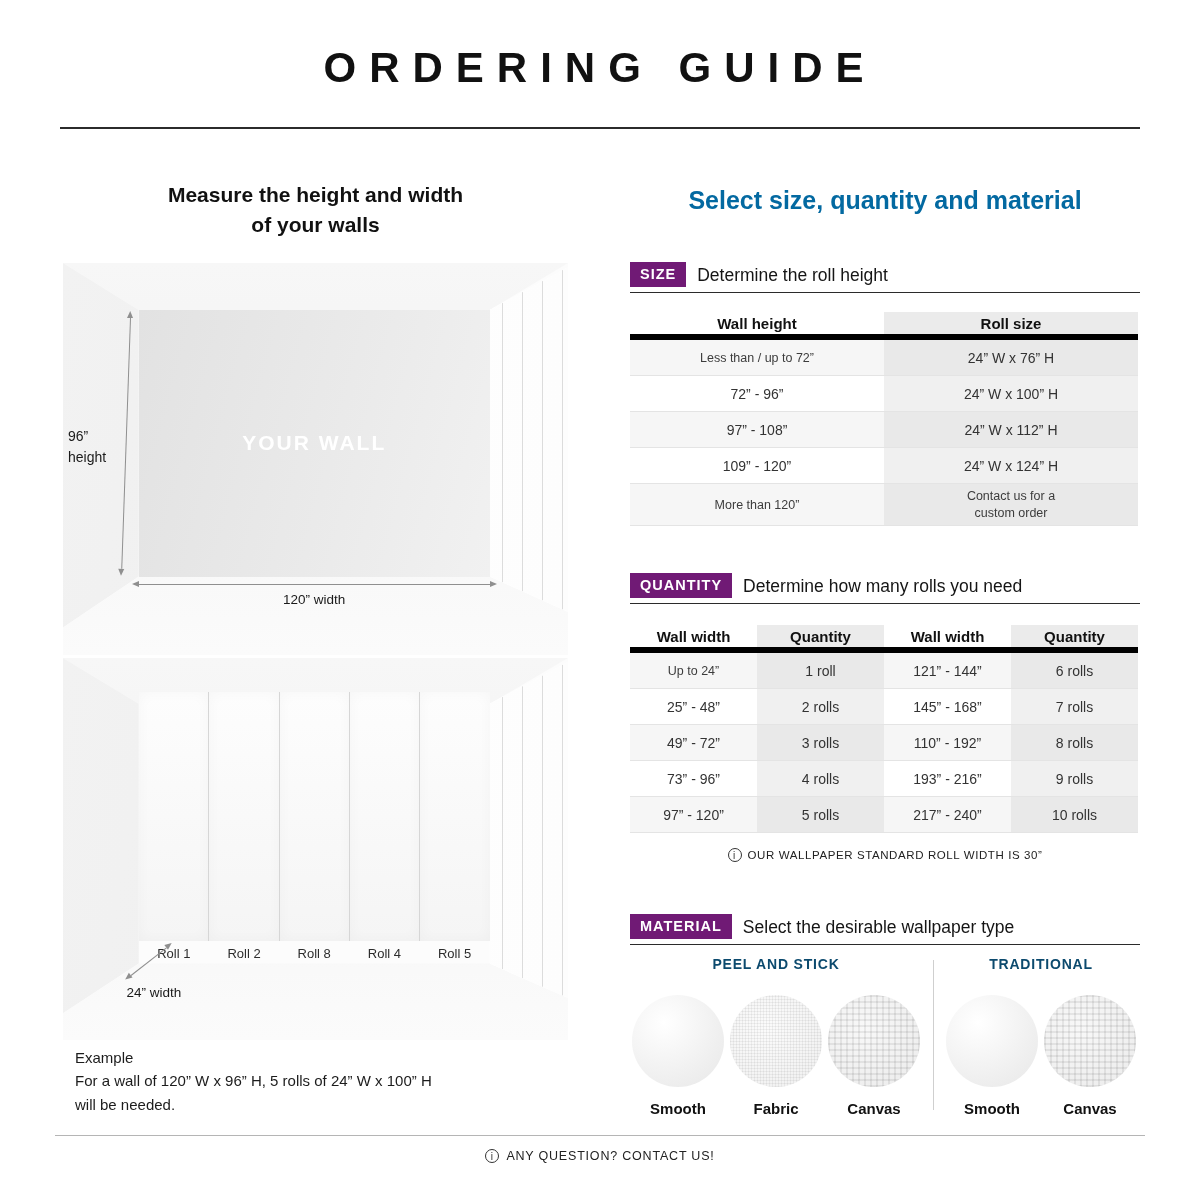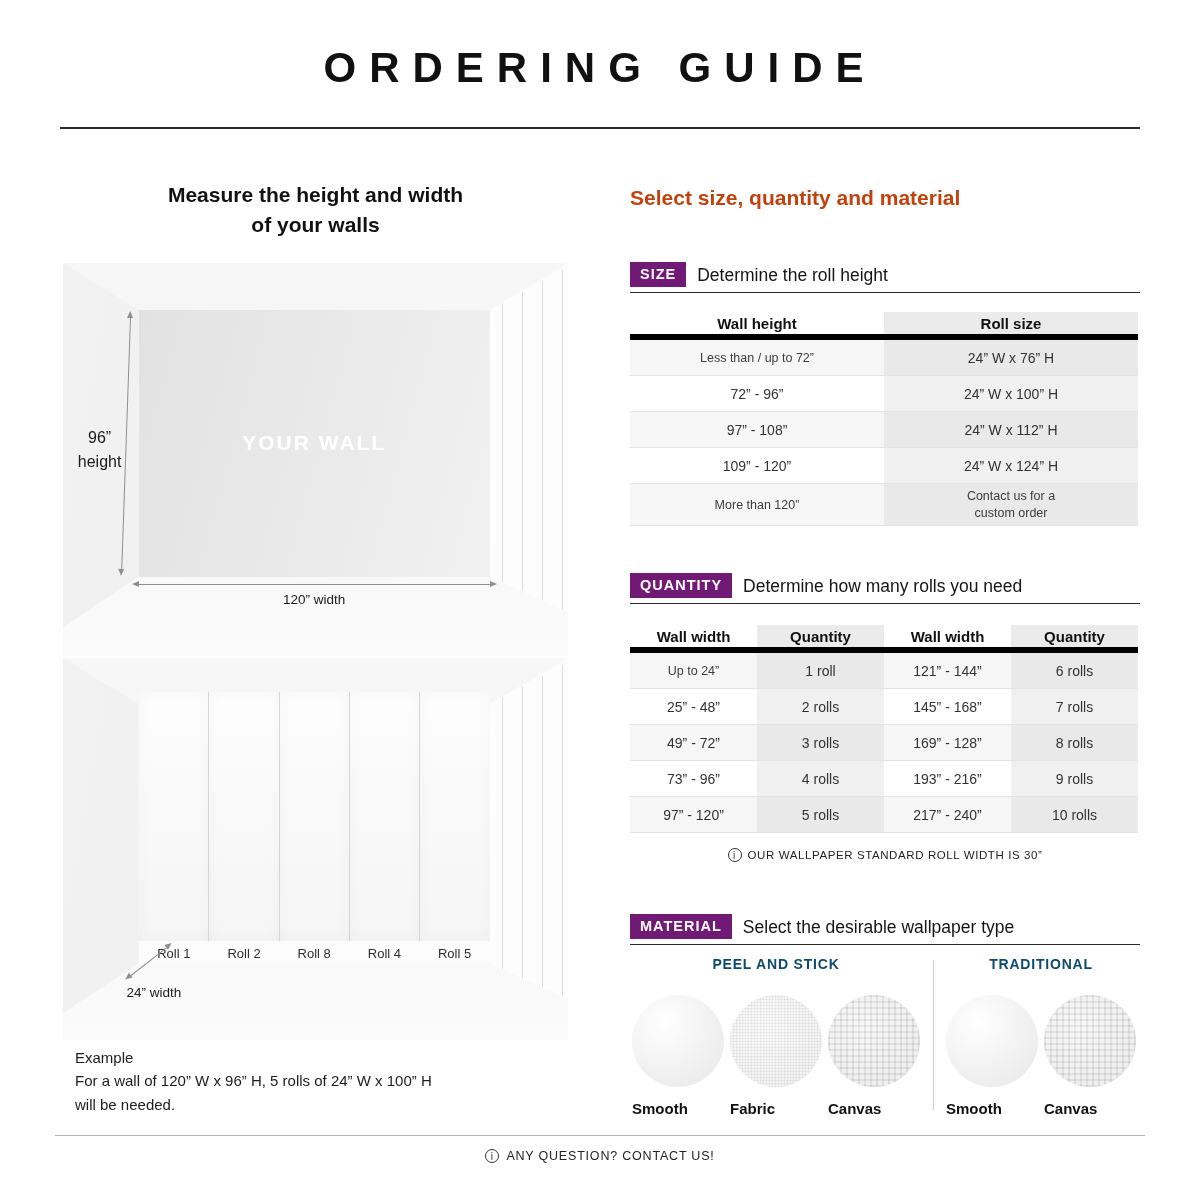--- a/index.html
+++ b/index.html
@@ -8,22 +8,22 @@
   .page { position:relative; width:1200px; height:1200px; overflow:hidden; background:#fff; }
 
   
   .title { position:absolute; top:44px; left:0; width:100%; text-align:center;
            font-size:42px; font-weight:600; letter-spacing:13px; color:#111; }
   .title-rule { position:absolute; top:127px; left:60px; width:1080px; border-top:2px solid #2b2b2b; }
 
   
   .left-heading { position:absolute; top:180px; left:63px; width:505px; text-align:center;
                   font-size:21px; font-weight:600; line-height:1.45; color:#111; }
-  .right-heading { position:absolute; top:186px; left:630px; width:510px; text-align:left;
-                   font-size:21px; font-weight:600; color:#c2410c; }
+  .right-heading { position:absolute; top:186px; left:630px; width:510px; text-align:center;
+                   font-size:25px; font-weight:600; color:#0369a1; }
 
   
   .room { position:absolute; left:63px; width:505px; background:#fcfcfc; overflow:hidden; }
   #room1 { top:263px; height:392px; }
   #room2 { top:658px; height:382px; }
   .rm-part { position:absolute; inset:0; }
   .rm-ceiling  { clip-path:polygon(0 0, 100% 0, 84.5% 12%, 15% 12%);
                  background:linear-gradient(#f7f7f7,#eeeeee); }
   .rm-leftwall { clip-path:polygon(0 0, 15% 12%, 15% 80%, 0 93%);
                  background:linear-gradient(100deg,#f2f2f2,#ececec); }
@@ -44,22 +44,22 @@
   .dim::before,.dim::after { content:""; position:absolute; width:0; height:0; }
   .dim-v { width:1px; left:13.2%; top:14%; height:64%; transform:rotate(2deg); transform-origin:top center; }
   .dim-v::before { top:-7px; left:-3px; border-left:3.5px solid transparent; border-right:3.5px solid transparent; border-bottom:7px solid #8f8f8f; }
   .dim-v::after  { bottom:-7px; left:-3px; border-left:3.5px solid transparent; border-right:3.5px solid transparent; border-top:7px solid #8f8f8f; }
   .dim-h { height:1px; }
   .dim-h::before { left:-7px; top:-3px; border-top:3.5px solid transparent; border-bottom:3.5px solid transparent; border-right:7px solid #8f8f8f; }
   .dim-h::after  { right:-7px; top:-3px; border-top:3.5px solid transparent; border-bottom:3.5px solid transparent; border-left:7px solid #8f8f8f; }
   #room1 .dim-h { left:15%; width:69.5%; top:82%; }
   #room2 .dim-d { left:13.5%; top:83%; width:9%; height:1px; transform:rotate(-38deg); transform-origin:left center; }
 
-  .height-label { position:absolute; left:1%; top:41.5%; width:12.5%; text-align:center;
-                  font-size:16px; line-height:1.5; color:#1a1a1a; }
+  .height-label { position:absolute; left:1%; top:41.5%; width:12.5%; 
+                  font-size:14px; line-height:1.5; color:#1a1a1a; }
   .width-label  { position:absolute; left:15%; width:69.5%; top:84%; text-align:center;
                   font-size:13.5px; color:#1a1a1a; }
   #room2 .width-label2 { position:absolute; left:8%; top:85.5%; width:20%; text-align:center;
                   font-size:13.5px; color:#1a1a1a; }
 
   
   .panels { position:absolute; left:15%; top:9%; width:69.5%; height:65%; display:flex; }
   .panel { flex:1; background:linear-gradient(#fdfdfd,#f5f5f5); border-right:1px solid #d6d6d6;
            box-shadow:inset 0 0 14px rgba(0,0,0,0.03); }
   .panel:last-child { border-right:none; }
@@ -99,21 +99,21 @@
   .info-icon { display:inline-flex; width:14px; height:14px; border:1px solid #333; border-radius:50%;
                align-items:center; justify-content:center; font-size:10px; color:#333; flex:0 0 auto; }
 
   
   .materials { position:absolute; left:630px; top:956px; width:510px; display:flex; align-items:flex-start; }
   .mat-group { display:flex; flex-direction:column; align-items:center; }
   .mat-group1 { width:292px; } .mat-group2 { width:192px; }
   .mat-divider { width:1px; height:150px; background:#cfcfcf; margin:4px 11px 0; }
   .mat-title { font-size:14px; font-weight:700; letter-spacing:0.8px; color:#0c4a6e; margin-bottom:23px; }
   .mat-row { display:flex; gap:6px; }
-  .mat-item { display:flex; flex-direction:column; align-items:flex-start; }
+  .mat-item { display:flex; flex-direction:column; align-items:center; }
   .swatch { width:92px; height:92px; border-radius:50%; }
   .tex-smooth { background:radial-gradient(circle at 35% 30%, #ffffff, #efefef 65%, #e7e7e7); }
   .tex-fabric { background:
       repeating-linear-gradient(0deg, rgba(0,0,0,0.05) 0 1px, transparent 1px 3px),
       repeating-linear-gradient(90deg, rgba(0,0,0,0.05) 0 1px, transparent 1px 3px),
       radial-gradient(circle at 40% 35%, #fbfbfb, #efefef); }
   .tex-canvas { background:
       repeating-linear-gradient(0deg, rgba(0,0,0,0.07) 0 2px, transparent 2px 6px),
       repeating-linear-gradient(90deg, rgba(0,0,0,0.07) 0 2px, transparent 2px 6px),
       radial-gradient(circle at 40% 35%, #f8f8f8, #ebebeb); }
@@ -237,21 +237,21 @@
     </div>
     <div class="tr">
       <div class="td plain">25” - 48”</div>
       <div class="td shade">2 rolls</div>
       <div class="td plain">145” - 168”</div>
       <div class="td shade">7 rolls</div>
     </div>
     <div class="tr">
       <div class="td plain">49” - 72”</div>
       <div class="td shade">3 rolls</div>
-      <div class="td plain">169” - 128”</div>
+      <div class="td plain">110” - 192”</div>
       <div class="td shade">8 rolls</div>
     </div>
     <div class="tr">
       <div class="td plain">73” - 96”</div>
       <div class="td shade">4 rolls</div>
       <div class="td plain">193” - 216”</div>
       <div class="td shade">9 rolls</div>
     </div>
     <div class="tr">
       <div class="td plain">97” - 120”</div>

